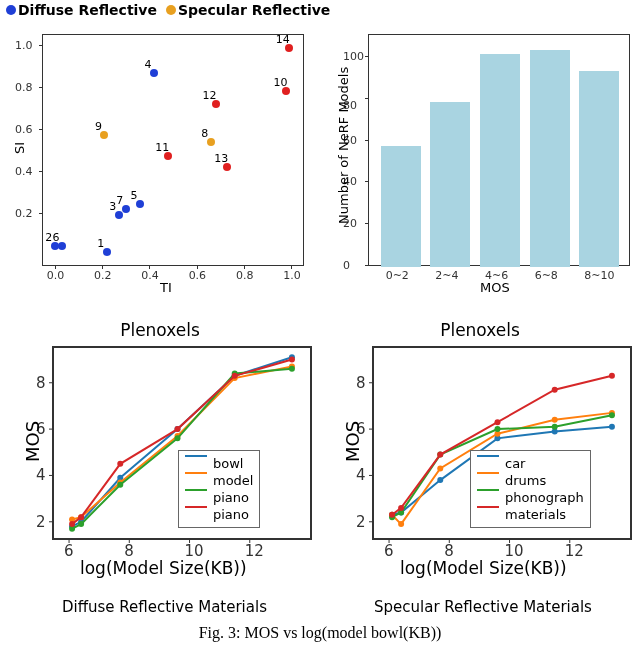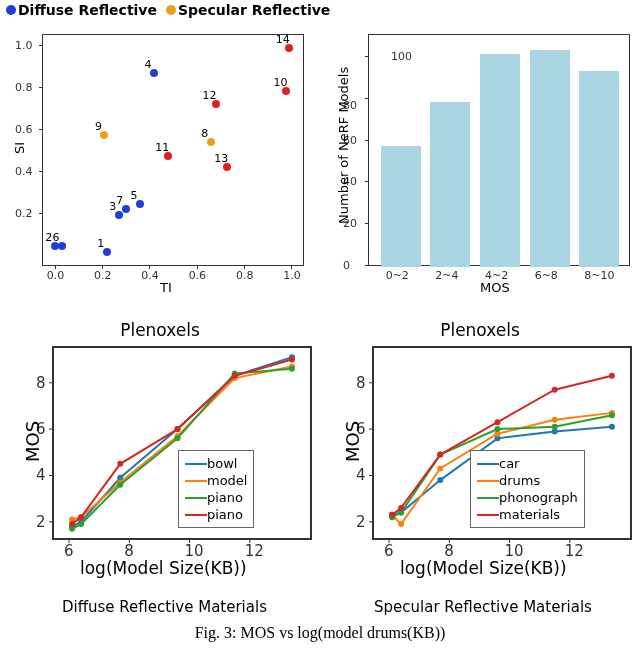--- a/index.html
+++ b/index.html
@@ -15,21 +15,21 @@
   .bar{position:absolute;background:#a9d4e1;border:1px solid #a9d4e1}
   .scatter-dot{position:absolute;width:8px;height:8px;border-radius:50%;transform:translate(-50%,-50%)}
   .scatter-lbl{position:absolute;font-size:11px;color:#000;transform:translate(-50%,-100%)}
   .bottom-charts{position:absolute;left:0;top:320px;width:548px;height:280px;display:flex}
   .bpanel{position:relative;flex:0 0 320px;height:280px}
   .btitle{position:absolute;width:100%;text-align:center;top:0;font-size:17px}
   .barea{position:absolute;border:2px solid #333;background:#fff}
   .bx{position:absolute;font-size:17px;color:#000}
   .by{position:absolute;font-size:18px;color:#000;transform:rotate(-90deg);transform-origin:left top}
   .blegend{position:absolute;border:1px solid #666;background:#fff;font-size:13px;padding:4px 6px}
-  .blegend-row{display:flex;align-items:center;gap:0;line-height:17px}
+  .blegend-row{display:flex;align-items:flex-start;gap:6px;line-height:17px}
   .lline{width:22px;height:2px}
   svg.poly{position:absolute;left:0;top:0;overflow:visible}
   .caption-subtitle{position:absolute;font-size:15px;color:#000}
   .caption-main{position:absolute;width:640px;text-align:center;font-size:16px;top:624px;font-family:"Times New Roman",serif}
   .ybar-label{position:absolute;font-size:13px;transform:rotate(-90deg);transform-origin:left top;white-space:nowrap}
 </style>
 </head>
 <body>
 <div class="page">
 
@@ -103,36 +103,36 @@
     <div class="axis-label" style="left:12px;top:130px;transform:rotate(-90deg);transform-origin:left top">SI</div>
   </div>
 
   <div class="panel">
     <div id="bar-area" class="plot-area" style="left:48px;top:10px;width:260px;height:230px">
           <div class="bar" style="left: 11.6667px; width: 38px; top: 110.818px; height: 119.182px;"></div>
           <div class="tick" style="left: 16.6667px; top: 234px;">0~2</div>
           <div class="bar" style="left: 61.3333px; width: 38px; top: 66.9091px; height: 163.091px;"></div>
           <div class="tick" style="left: 66.3333px; top: 234px;">2~4</div>
           <div class="bar" style="left: 111px; width: 38px; top: 18.8182px; height: 211.182px;"></div>
-          <div class="tick" style="left: 116px; top: 234px;">4~2</div>
+          <div class="tick" style="left: 116px; top: 234px;">4~6</div>
           <div class="bar" style="left: 160.667px; width: 38px; top: 14.6364px; height: 215.364px;"></div>
           <div class="tick" style="left: 165.667px; top: 234px;">6~8</div>
           <div class="bar" style="left: 210.333px; width: 38px; top: 35.5455px; height: 194.455px;"></div>
           <div class="tick" style="left: 215.333px; top: 234px;">8~10</div>
           <div class="tick" style="left: -26px; top: 224px;">0</div>
           <div style="position: absolute; height: 1px; width: 4px; background: rgb(51, 51, 51); top: 230px; left: -4px;"></div>
           <div class="tick" style="left: -26px; top: 182.182px;">20</div>
           <div style="position: absolute; height: 1px; width: 4px; background: rgb(51, 51, 51); top: 188.182px; left: -4px;"></div>
           <div class="tick" style="left: -26px; top: 140.364px;">40</div>
           <div style="position: absolute; height: 1px; width: 4px; background: rgb(51, 51, 51); top: 146.364px; left: -4px;"></div>
           <div class="tick" style="left: -26px; top: 98.5455px;">60</div>
           <div style="position: absolute; height: 1px; width: 4px; background: rgb(51, 51, 51); top: 104.545px; left: -4px;"></div>
           <div class="tick" style="left: -26px; top: 64px;">80</div>
           <div style="position: absolute; height: 1px; width: 4px; background: rgb(51, 51, 51); top: 62.7273px; left: -4px;"></div>
-          <div class="tick" style="left: -26px; top: 14.9091px; margin-left: 48px;">100</div>
+          <div class="tick" style="left: -26px; top: 14.9091px;">100</div>
           <div style="position: absolute; height: 1px; width: 4px; background: rgb(51, 51, 51); top: 20.9091px; left: -4px;"></div>
         </div>
     <div class="ybar-label" style="left:16px;top:200px">Number of NeRF Models</div>
     <div class="axis-label" style="left:160px;top:256px">MOS</div>
   </div>
 </div>
 
 <div class="bottom-charts">
   <div class="bpanel" id="bl">
     <div class="btitle">Plenoxels</div>
@@ -273,15 +273,15 @@
           <div class="blegend-row">
             <span class="lline" style="background:#d62728"></span>
             <span>materials</span>
           </div>
         </div>
   </div>
 </div>
 
 <div class="caption-subtitle" style="left:62px;top:598px">Diffuse Reflective Materials</div>
 <div class="caption-subtitle" style="left:374px;top:598px">Specular Reflective Materials</div>
-<div class="caption-main">Fig. 3: MOS vs log(model drums(KB))</div>
+<div class="caption-main">Fig. 3: MOS vs log(model bowl(KB))</div>
 
 </div>
 
 </body></html>

